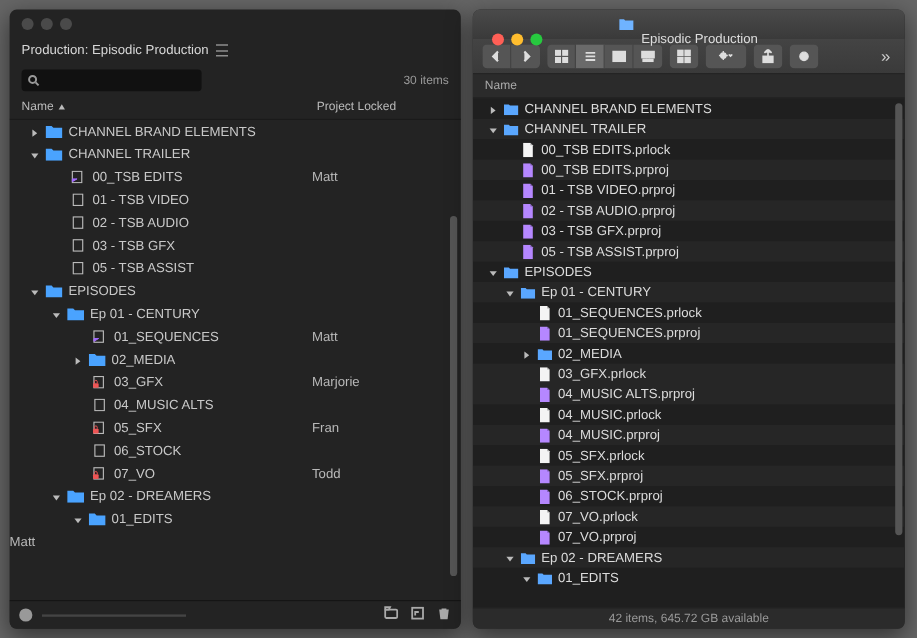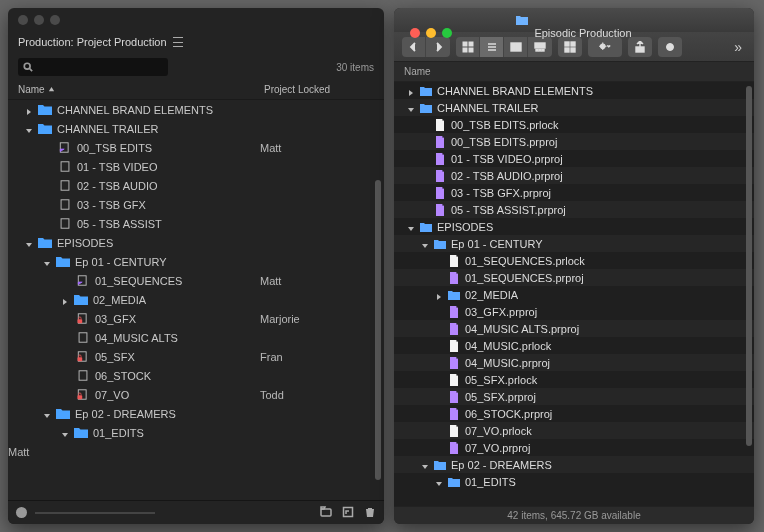--- a/index.html
+++ b/index.html
@@ -75,21 +75,21 @@
 </head>
 <body>
 
 <div class="panel left">
   <div class="win-dots">
     <span class="dot"></span>
     <span class="dot"></span>
     <span class="dot"></span>
   </div>
   <div class="left-title">
-    <span>Production: Project Production</span>
+    <span>Production: Episodic Production</span>
     <span class="ham"></span>
   </div>
   <div class="search-row">
     <div class="search-box">
       <svg viewBox="0 0 12 12">
           <circle cx="5" cy="5" r="3.5"></circle>
           <line x1="8" y1="8" x2="11" y2="11"></line>
         </svg>
     </div>
     <span class="item-count">30 items</span>
@@ -652,31 +652,31 @@
               <path d="M2 1 L6 4 L2 7 Z"></path>
             </svg></span>
           <span class="fi fi-folder">
             <svg viewBox="0 0 12 10" width="12" height="10">
               <path d="M0 1 L4 1 L5 2 L12 2 L12 10 L0 10 Z"></path>
             </svg>
           </span>
           <span>02_MEDIA</span>
         </div>
       </div>
-      <div class="frow">
-        <div class="fn">
-          <span style="display: inline-block; width: 36px;"></span>
-          <span style="display: inline-block; width: 8px;"></span>
-          <span class="fi">
-            <svg viewBox="0 0 10 12" width="10" height="12">
-              <path d="M1 0 L7 0 L9 2 L9 12 L1 12 Z" fill="#b587ff"></path>
-              <path d="M7 0 L7 2 L9 2 Z" fill="rgba(0,0,0,.3)"></path>
-            </svg>
-          </span>
-          <span>03_GFX.prproj</span>
+      <div class="frow odd">
+        <div class="fn">
+          <span style="display: inline-block; width: 36px;"></span>
+          <span style="display: inline-block; width: 8px;"></span>
+          <span class="fi">
+            <svg viewBox="0 0 10 12" width="10" height="12">
+              <path d="M1 0 L7 0 L9 2 L9 12 L1 12 Z" fill="#f4f4f4"></path>
+              <path d="M7 0 L7 2 L9 2 Z" fill="rgba(0,0,0,.3)"></path>
+            </svg>
+          </span>
+          <span>03_GFX.prlock</span>
         </div>
       </div>
       <div class="frow odd">
         <div class="fn">
           <span style="display: inline-block; width: 36px;"></span>
           <span style="display: inline-block; width: 8px;"></span>
           <span class="fi">
             <svg viewBox="0 0 10 12" width="10" height="12">
               <path d="M1 0 L7 0 L9 2 L9 12 L1 12 Z" fill="#b587ff"></path>
               <path d="M7 0 L7 2 L9 2 Z" fill="rgba(0,0,0,.3)"></path>

